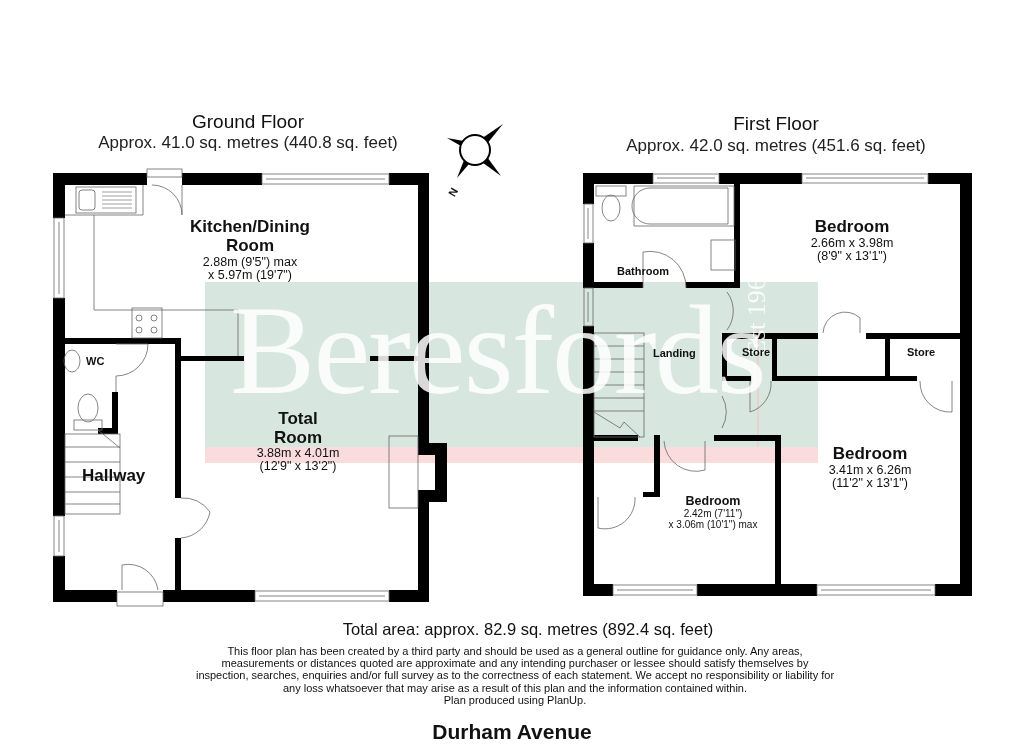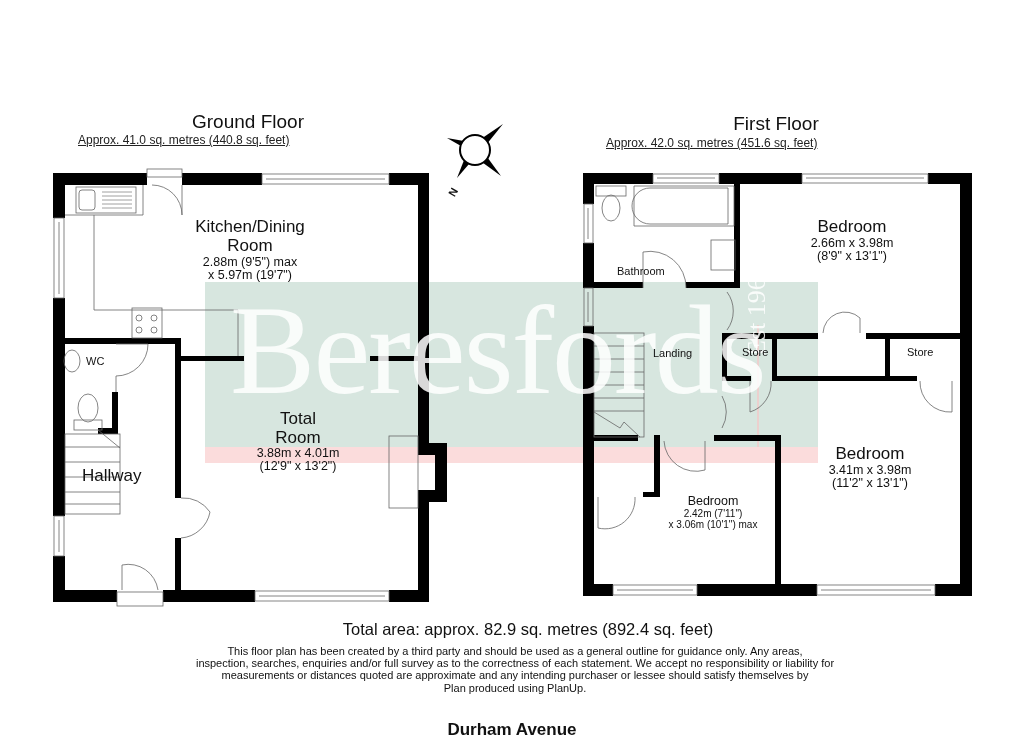--- a/index.html
+++ b/index.html
@@ -1,30 +1,30 @@
 <!DOCTYPE html>
 <html><head>
   <meta charset="utf-8">
   <style>
     html, body { margin: 0; padding: 0; background: #ffffff; }
     body { width: 1024px; height: 744px; position: relative; overflow: hidden; font-family: "Liberation Sans", sans-serif; color: #111; }
     .abs { position: absolute; }
     .floor-title { position: absolute; font-weight: normal; font-size: 19px; text-align: center; width: 300px; }
-    .floor-area { position: absolute; font-size: 12px; text-align: left; width: 340px; color: #222; text-decoration: underline; }
+    .floor-area { position: absolute; font-size: 17px; text-align: center; width: 340px; color: #222; }
     svg.plan { position: absolute; left: 0; top: 0; }
-    .room-label { position: absolute; text-align: center; font-weight: normal; color: #111; white-space: nowrap; }
+    .room-label { position: absolute; text-align: center; font-weight: bold; color: #111; white-space: nowrap; }
     .room-dim { position: absolute; text-align: center; color: #111; white-space: nowrap; }
     .lg { font-size: 17px; line-height: 19px; }
     .md { font-size: 12.5px; line-height: 14px; }
     .sm { font-size: 11px; line-height: 12px; }
     .dim-md { font-size: 12.5px; line-height: 13px; }
     .dim-sm { font-size: 10px; line-height: 11px; }
     .footer-total { position: absolute; left: 0; width: 1024px; top: 620px; text-align: center; font-size: 16.5px; padding-left: 16px; }
     .footer-disc { position: absolute; left: 170px; width: 690px; top: 645px; text-align: center; font-size: 11px; line-height: 12.2px; color: #111; }
-    .footer-addr { position: absolute; left: 0; width: 1024px; top: 720px; text-align: center; font-size: 17px; font-weight: bold; }
+    .footer-addr { position: absolute; left: 0; width: 1024px; top: 720px; text-align: center; font-size: 21px; font-weight: bold; }
     .watermark-text { position: absolute; font-family: "Liberation Serif", serif; color: rgba(255,255,255,0.85); white-space: nowrap; }
   </style>
 </head>
 <body>
 
 <div class="floor-title" style="left:98px; top:111px;">Ground Floor</div>
 <div class="floor-area" style="left:78px; top:133px;">Approx. 41.0 sq. metres (440.8 sq. feet)</div>
 <div class="floor-title" style="left:626px; top:113px;">First Floor</div>
 <div class="floor-area" style="left:606px; top:136px;">Approx. 42.0 sq. metres (451.6 sq. feet)</div>
 
@@ -250,30 +250,31 @@
   <div>2.66m x 3.98m</div>
   <div>(8'9" x 13'1")</div>
 </div>
 
 <div class="room-label sm" style="left:653px; top:347px;">Landing</div>
 <div class="room-label sm" style="left:742px; top:346px;">Store</div>
 <div class="room-label sm" style="left:907px; top:346px;">Store</div>
 
 <div class="room-label lg" style="left:818px; top:444px; width:104px;">Bedroom</div>
 <div class="room-dim dim-md" style="left:808px; top:464px; width:124px;">
-  <div>3.41m x 3.98m</div>
+  <div>3.41m x 6.26m</div>
   <div>(11'2" x 13'1")</div>
 </div>
 
 <div class="room-label md" style="left:663px; top:494px; width:100px;">Bedroom</div>
 <div class="room-dim dim-sm" style="left:653px; top:508px; width:120px;">
   <div>2.42m (7'11")</div>
   <div>x 3.06m (10'1") max</div>
 </div>
 
 <div class="footer-total">Total area: approx. 82.9 sq. metres (892.4 sq. feet)</div>
 <div class="footer-disc">
   <div>This floor plan has been created by a third party and should be used as a general outline for guidance only. Any areas,</div>
+  <div>measurements or distances quoted are approximate and any intending purchaser or lessee should satisfy themselves by</div>
   <div>inspection, searches, enquiries and/or full survey as to the correctness of each statement. We accept no responsibility or liability for</div>
-  <div>measurements or distances quoted are approximate and any intending purchaser or lessee should satisfy themselves by</div>
+  <div>any loss whatsoever that may arise as a result of this plan and the information contained within.</div>
   <div>Plan produced using PlanUp.</div>
 </div>
 <div class="footer-addr">Durham Avenue</div>
 
 </body></html>

